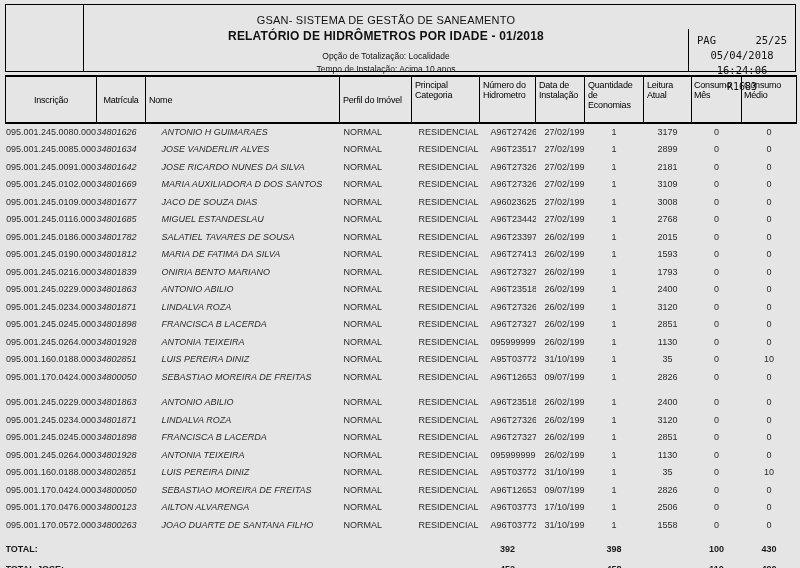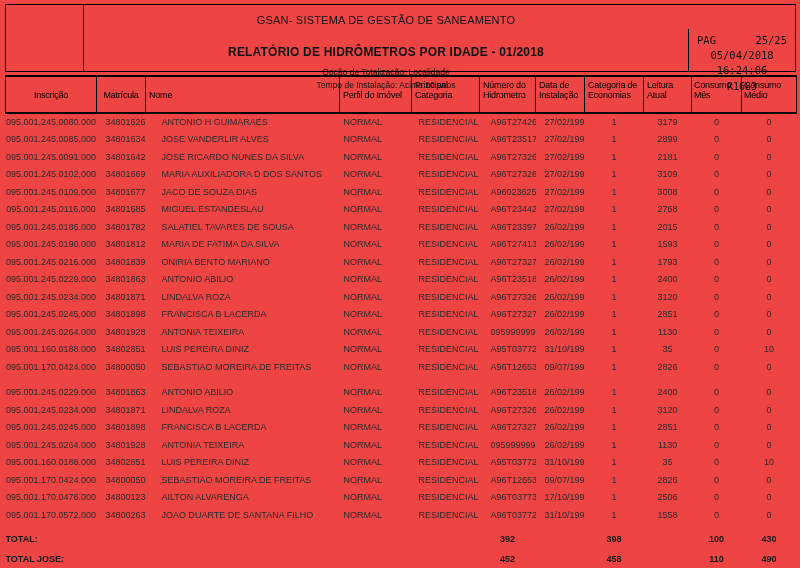--- a/index.html
+++ b/index.html
@@ -4,35 +4,35 @@
 <style>
   * { margin:0; padding:0; box-sizing:border-box; }
   html,body { background:#fff; }
   body {
     width:800px; height:568px;
     font-family:"Liberation Sans", sans-serif;
     color:#222;
   }
   .page {
     position:relative; width:800px; height:568px;
-    background:#ef4444; padding:4px 4px 0 5px;
+    background:#e5e5e5; padding:4px 4px 0 5px;
   }
   
   .report-header {
     display:flex; height:68px;
     border:1.5px solid #000;
   }
   .logo-box { width:78px; border-right:1.5px solid #000; }
   .title-box {
     flex:1; display:flex; flex-direction:column;
     align-items:center; justify-content:flex-start;
     padding-top:9px; text-align:center; color:#111;
   }
   .sys-title { font-size:11px; letter-spacing:.2px; }
-  .report-title { font-size:12px; font-weight:bold; margin-top:19px; letter-spacing:.2px;text-align:right; }
+  .report-title { font-size:12px; font-weight:bold; margin-top:3px; letter-spacing:.2px;text-align:right; }
   .opt-line { font-size:8.5px; margin-top:3px; }
   .opt-line.first { margin-top:8px; }
   .page-box {
     width:107px; border-left:1.5px solid #000;
     font-family:"DejaVu Sans Mono", monospace;
     font-size:10.5px; color:#111;
     padding:5px 8px 0 8px; text-align:center;margin-top:24px;
   }
   .pag-line { display:flex; justify-content:space-between; }
   .date-line, .time-line { margin-top:3px; }
@@ -56,22 +56,22 @@
   thead th.c9, thead th.c10 { vertical-align:top; padding-top:3px; }
   thead th.c9, thead th.c10 { text-align:left; }
   thead th.c2, thead th.c3, thead th.c4, thead th.c5,
   thead th.c6, thead th.c7, thead th.c8 { padding-left:3px; }
 
   tbody td {
     font-size:9px; height:17.5px; vertical-align:middle;
     white-space:nowrap; overflow:hidden; color:#2a2a2a;
   }
   td.c0 { text-align:center; }
-  td.c1 { text-align:right; }
-  td.c2 { padding-left:16px; }
+  td.c1 { text-align:left;font-style:italic; }
+  td.c2 { padding-left:16px;font-style:italic; }
   td.c3 { padding-left:4px; }
   td.c4 { padding-left:7px; }
   td.c5 { padding-left:11px; }
   td.c6 { padding-left:9px; }
   td.c7 { text-align:center; }
   td.c8 { text-align:center; }
   td.c9 { text-align:center; }
   td.c10 { text-align:center; }
 
   tr.spacer td { height:8px; }
@@ -121,21 +121,21 @@
     </colgroup>
     <thead>
       <tr id="header-row">
           <th class="c0">Inscrição</th>
           <th class="c1">Matrícula</th>
           <th class="c2">Nome</th>
           <th class="c3">Perfil do Imóvel</th>
           <th class="c4">Principal Categoria</th>
           <th class="c5">Número do Hidrometro</th>
           <th class="c6">Data de Instalação</th>
-          <th class="c7">Categoria de Economias</th>
+          <th class="c7">Quantidade de Economias</th>
           <th class="c8">Leitura Atual</th>
           <th class="c9">Consumo Mês</th>
           <th class="c10">Consumo Médio</th>
         </tr>
     </thead>
     <tbody id="table-body">
         <tr class="data-row">
           <td class="c0">095.001.245.0080.000</td>
           <td class="c1">34801626</td>
           <td class="c2">ANTONIO H GUIMARAES</td>

